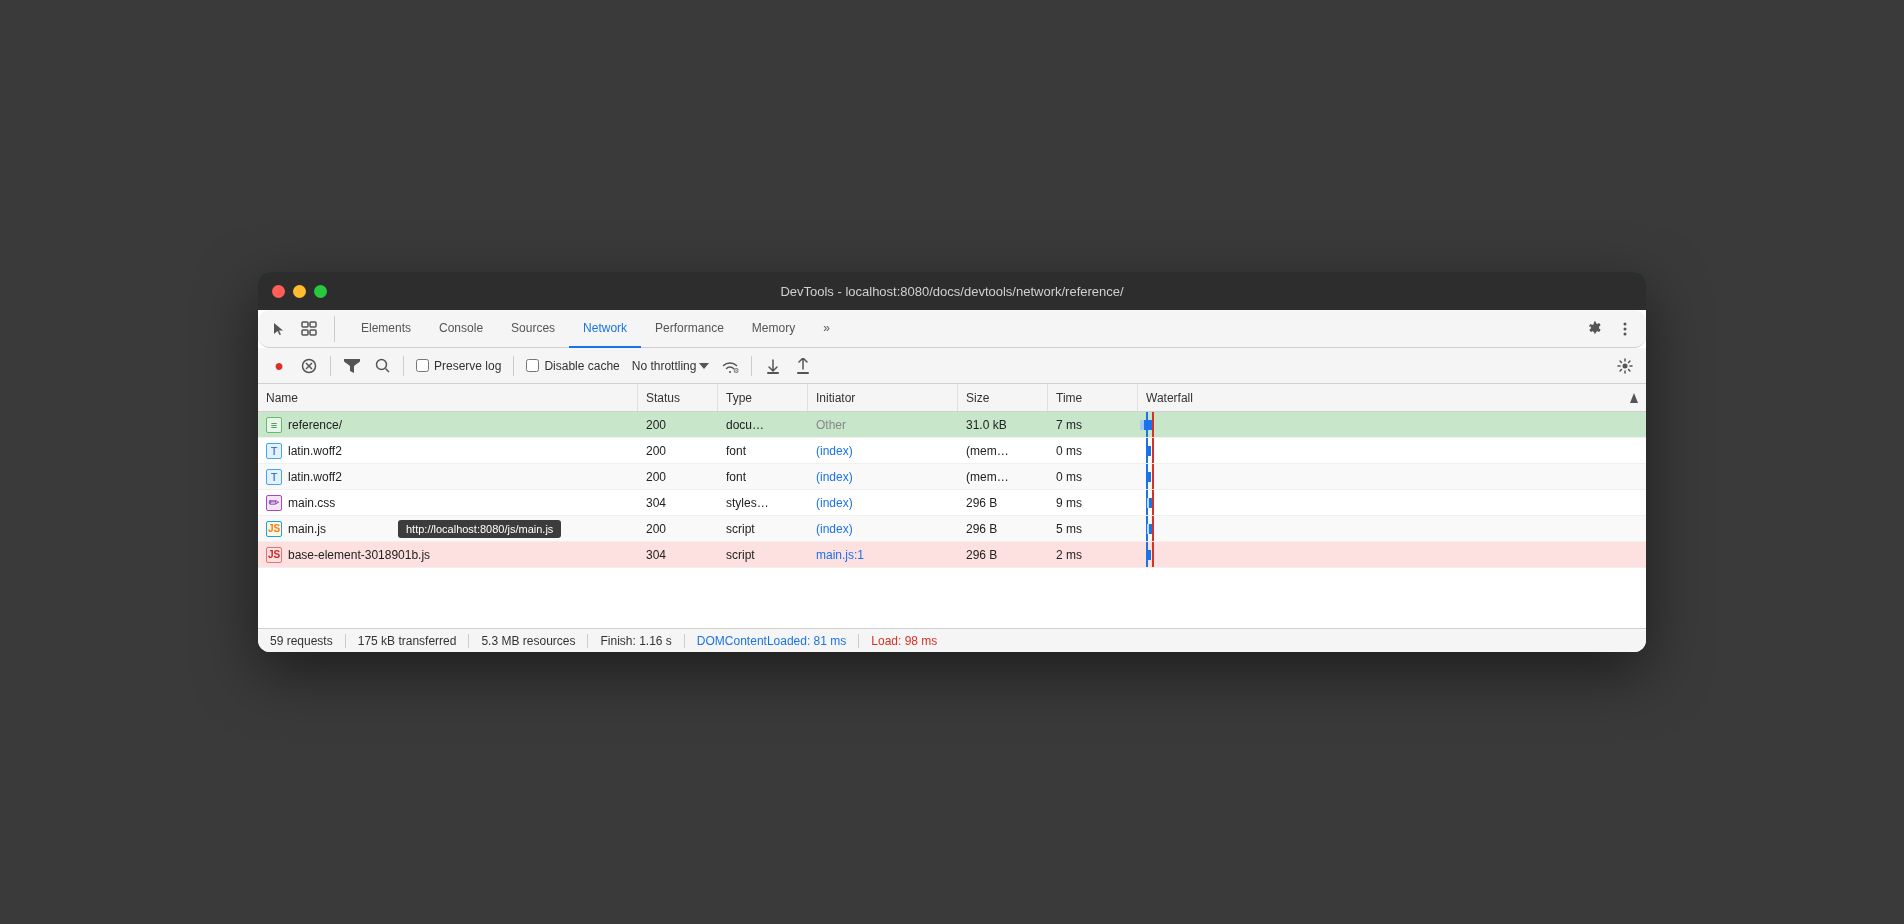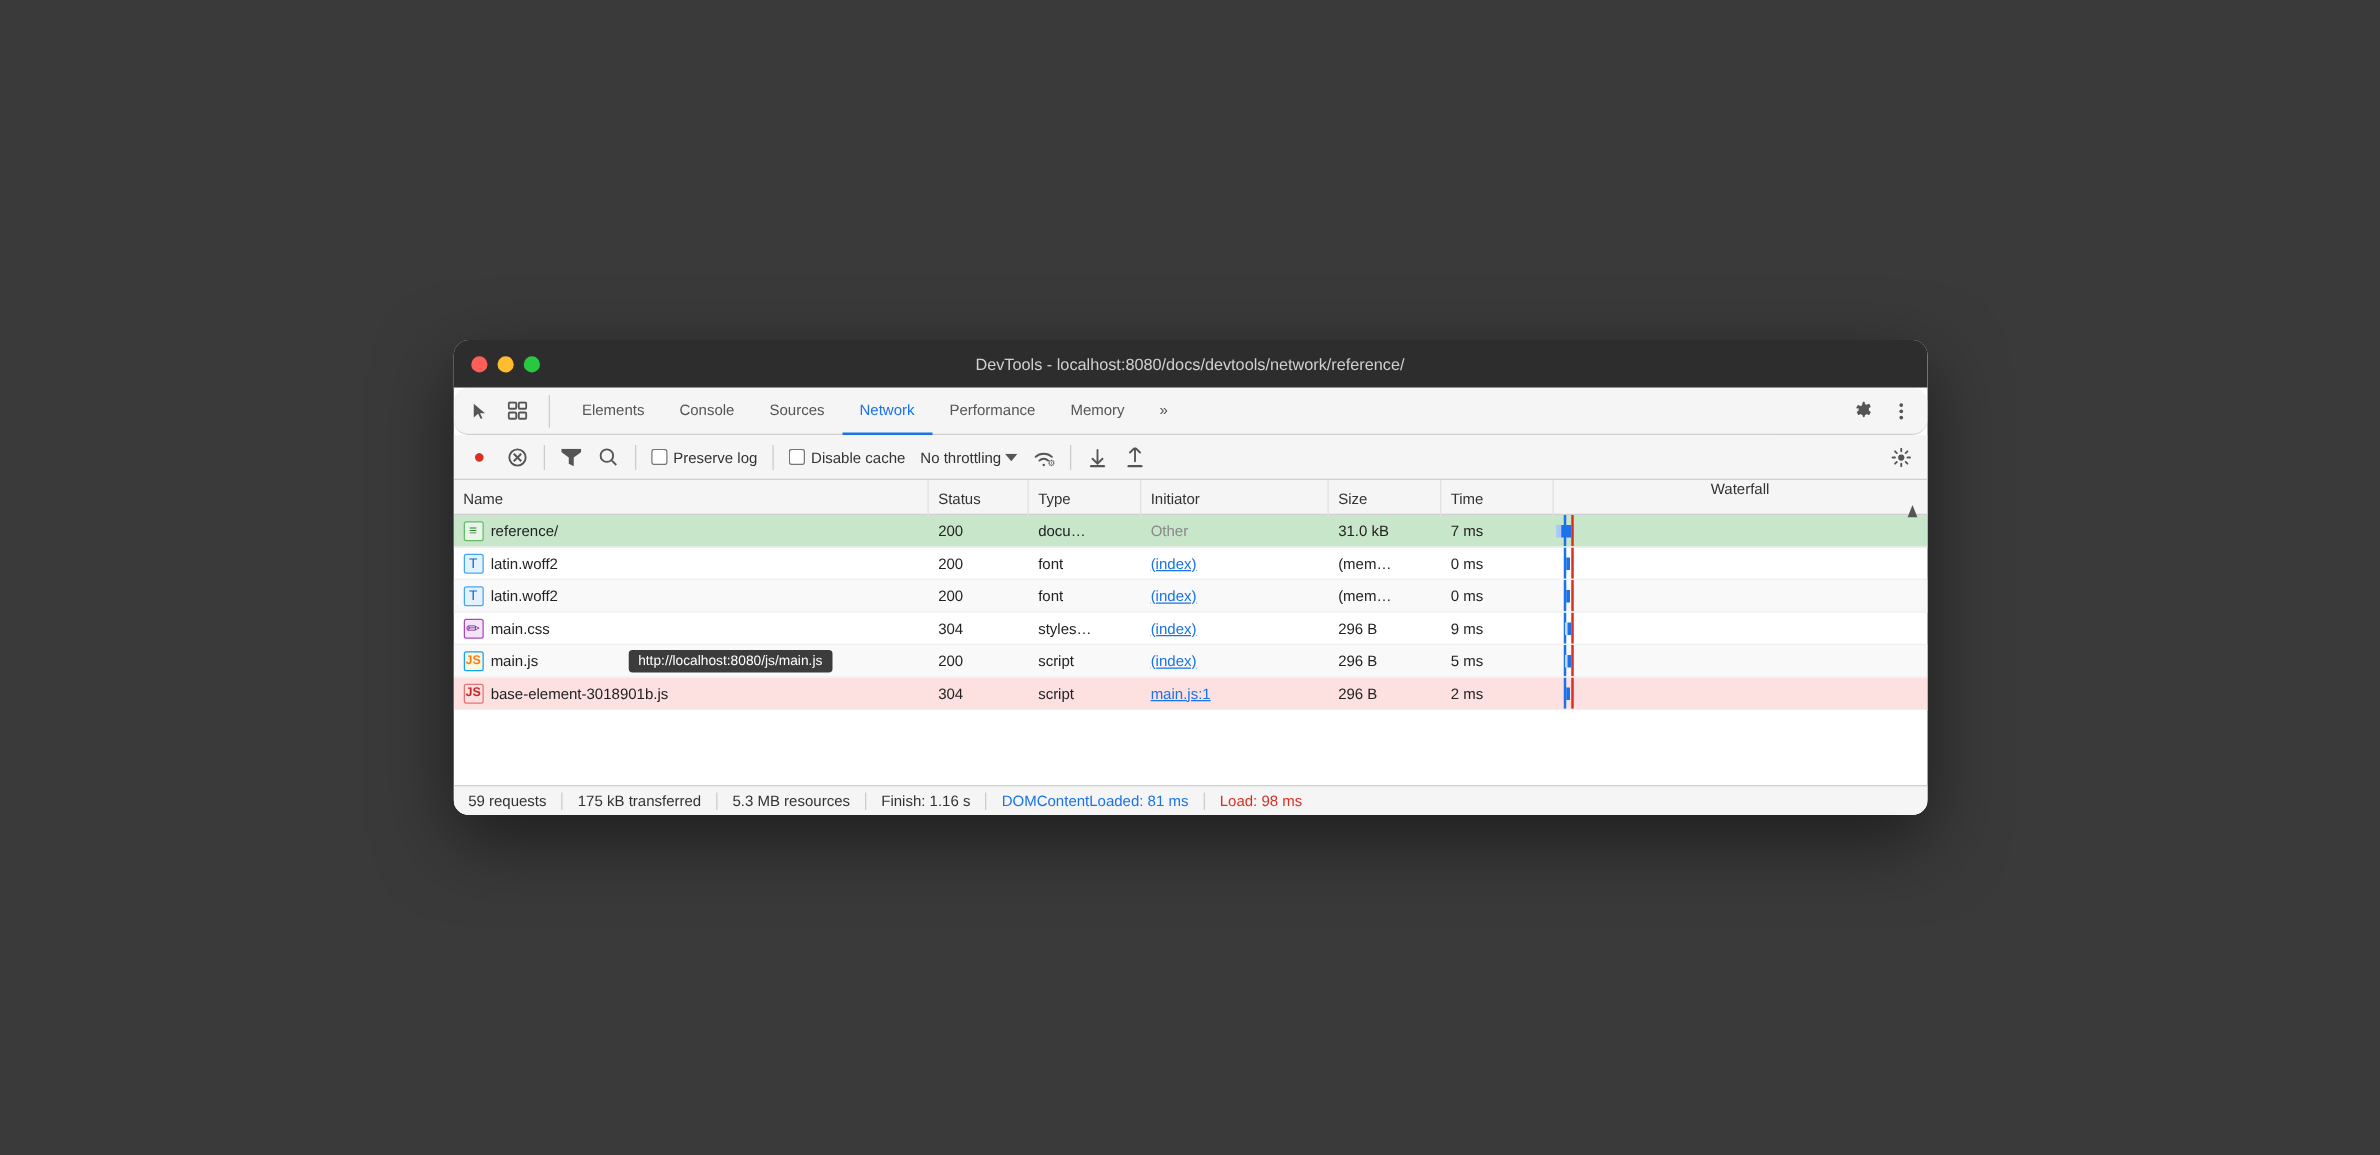--- a/index.html
+++ b/index.html
@@ -5,22 +5,22 @@
     * { box-sizing: border-box; margin: 0; padding: 0; }
     body {
       background: #3a3a3a;
       display: flex;
       align-items: center;
       justify-content: center;
       min-height: 100vh;
       font-family: -apple-system, BlinkMacSystemFont, 'Helvetica Neue', sans-serif;
     }
     .window {
-      width: 1179px;
-      background: #e5e5e5;
+      width: 1388px;
+      background: #0f766e;
       border-radius: 12px;
       box-shadow: 0 20px 60px rgba(0,0,0,0.5);
       overflow: hidden;
     }
     .title-bar {
       background: #2d2d2d;
       height: 38px;
       display: flex;
       align-items: center;
       justify-content: center;
@@ -179,21 +179,21 @@
       padding: 0 8px;
       font-size: 12px;
       font-weight: 500;
       color: #333;
       border-right: 1px solid #e0e0e0;
       height: 100%;
       display: flex;
       align-items: center;
     }
     .th:last-child { border-right: none; }
-    .th.waterfall { gap: 6px; flex-direction: column; }
+    .th.waterfall { gap: 6px; }
     .table-row {
       display: grid;
       grid-template-columns: 380px 80px 90px 150px 90px 90px 1fr;
       border-bottom: 1px solid #f0f0f0;
       height: 26px;
       align-items: center;
     }
     .table-row.selected { background: #c8e6c9; }
     .table-row.error { background: #fde0e0; }
     .td {
@@ -221,21 +221,20 @@
       justify-content: center;
       font-size: 11px;
       border-radius: 2px;
     }
     .file-icon.doc { background: #e8f5e9; border: 1px solid #66bb6a; color: #2e7d32; }
     .file-icon.font { background: #e3f2fd; border: 1px solid #42a5f5; color: #1565c0; }
     .file-icon.css { background: #f3e5f5; border: 1px solid #ab47bc; color: #6a1b9a; }
     .file-icon.js { background: #fff8e1; border: 1px solid #0ea5e9; color: #f57f17; }
     .initiator-link {
       color: #1a73e8;
-      text-decoration: underline;
       cursor: pointer;
     }
     .waterfall-cell {
       position: relative;
       height: 100%;
       display: flex;
       align-items: center;
     }
     .waterfall-bar {
       position: absolute;

